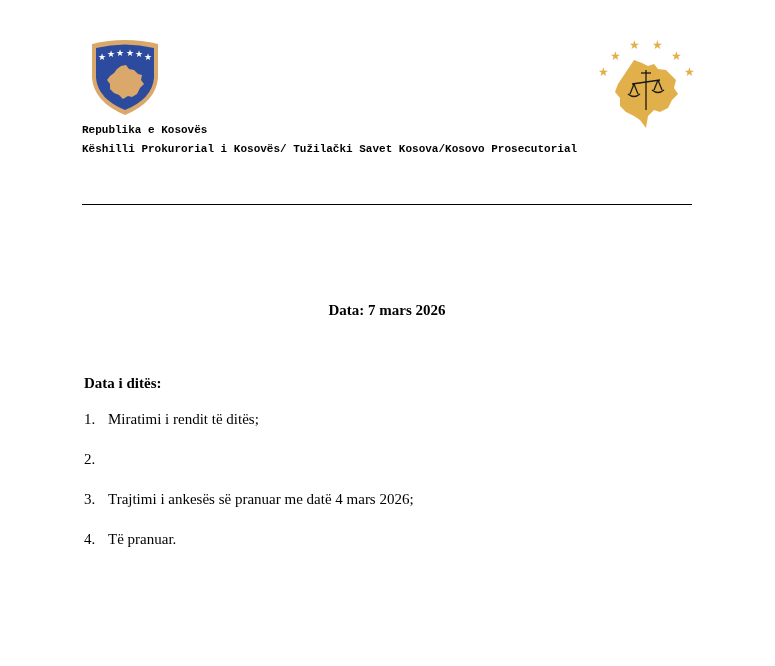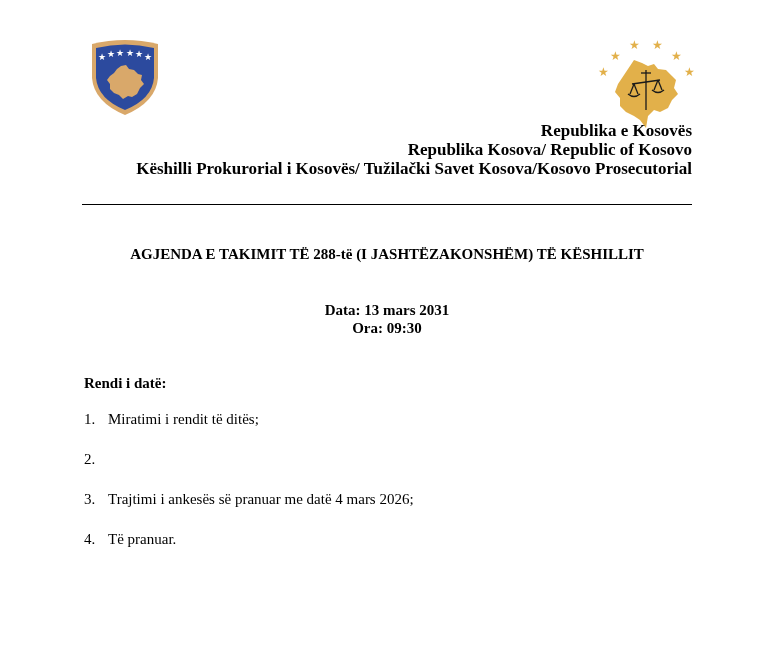--- a/index.html
+++ b/index.html
@@ -4,21 +4,21 @@
   <style>
     html, body { margin: 0; padding: 0; background: #ffffff; }
     body {
       width: 775px; height: 666px; position: relative; overflow: hidden;
       font-family: "Liberation Serif", "DejaVu Serif", serif; color: #000;
     }
     .emblem-left { position: absolute; left: 88px; top: 38px; width: 74px; height: 78px; }
     .emblem-right { position: absolute; left: 596px; top: 36px; width: 104px; height: 96px; }
     .header-block {
       position: absolute; left: 82px; top: 121px; width: 610px;
-      text-align: right; font-weight: bold; font-size: 17px; line-height: 19px;
+      text-align: left; font-weight: bold; font-size: 11px; line-height: 19px; font-family: Liberation Mono, monospace;
     }
     .header-line { display: block; }
     .divider {
       position: absolute; left: 82px; top: 204px; width: 610px; height: 0;
       border-top: 1.3px solid #000;
     }
     .title-block {
       position: absolute; left: 82px; top: 245px; width: 610px;
       text-align: center; font-weight: bold; font-size: 15px; line-height: 18px;
       font-family: "Liberation Serif", serif;
@@ -76,36 +76,33 @@
       <path d="M32 58 Q38 63 44 58"></path>
       <line x1="62" y1="44" x2="58" y2="54"></line>
       <line x1="62" y1="44" x2="66" y2="54"></line>
       <path d="M56 54 Q62 59 68 54"></path>
     </g>
   </svg>
 </div>
 
 <div class="header-block">
   <span class="header-line">Republika e Kosovës</span>
-  <span class="header-line">Republika Kosova/ Republic of Kosovo</span>
   <span class="header-line">Këshilli Prokurorial i Kosovës/ Tužilački Savet Kosova/Kosovo Prosecutorial</span>
 </div>
 
 <div class="divider"></div>
 
 <div class="title-block">
-  <div>AGJENDA E TAKIMIT TË 288-të (I JASHTËZAKONSHËM) TË KËSHILLIT</div>
 </div>
 
 <div class="meta-block">
-  <div>Data: 13 mars 2031</div>
-  <div>Ora: 09:30</div>
+  <div>Data: 7 mars 2026</div>
 </div>
 
-<div class="agenda-heading">Rendi i datë:</div>
+<div class="agenda-heading">Data i ditës:</div>
 
 <ol class="agenda-list">
   <li class="agenda-item">
     <span class="agenda-num">1.</span>
     <span>Miratimi i rendit të ditës;</span>
   </li>
   <li class="agenda-item">
     <span class="agenda-num">2.</span>
   </li>
   <li class="agenda-item">

